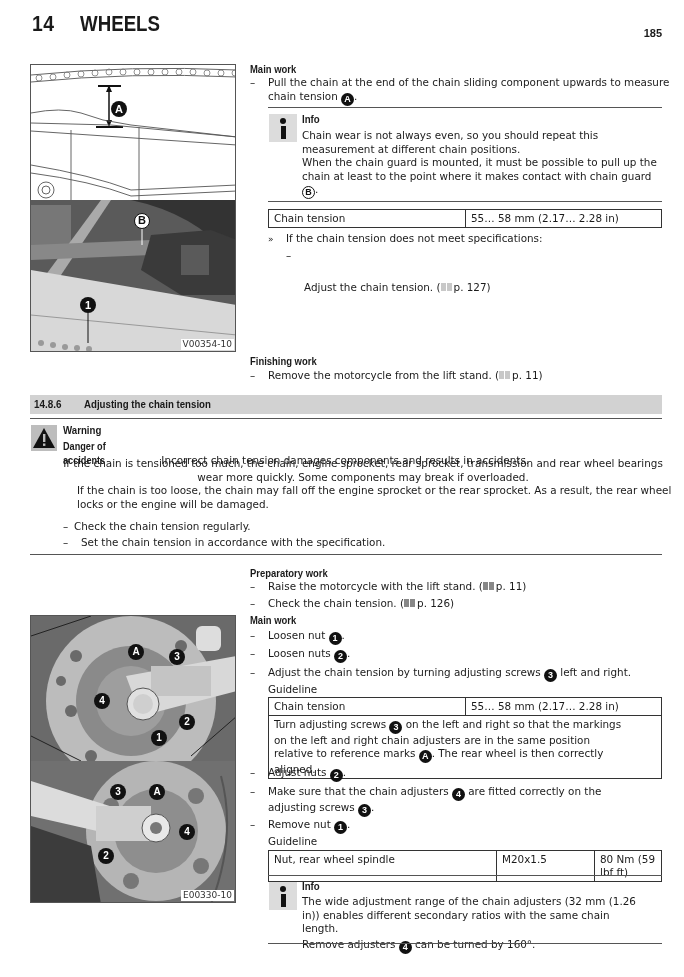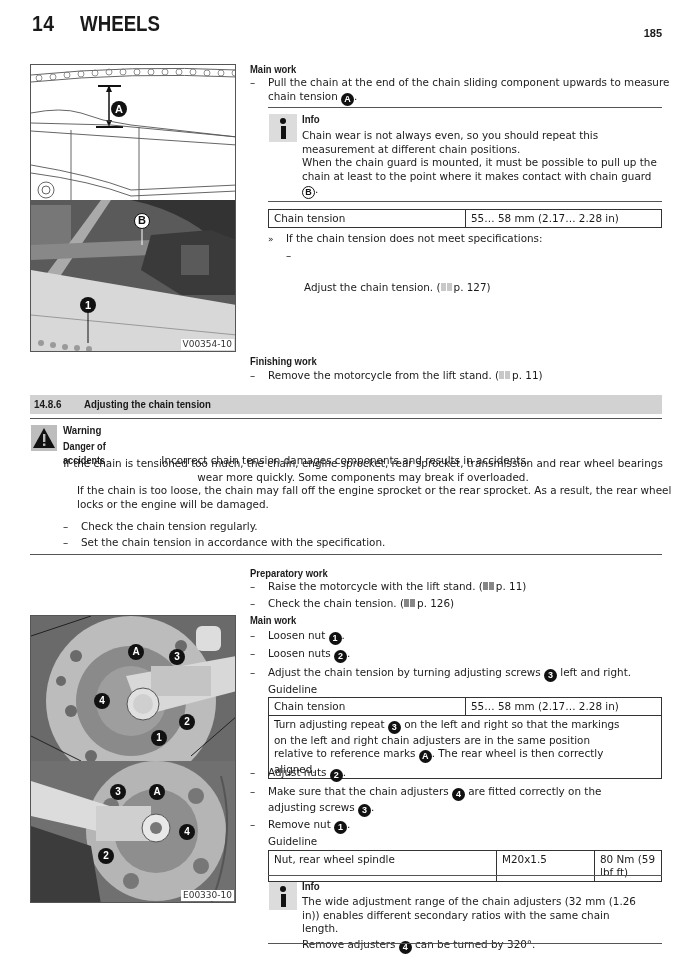--- a/index.html
+++ b/index.html
@@ -167,21 +167,21 @@
     </svg>
 </div>
 <div class="abs info-title" style="left:63px; top:424px;">Warning</div>
 <div class="abs" style="left:63px; top:440px; width:600px;">
   <span class="cond" style="display:inline-block; transform:scaleX(0.88); transform-origin:left; width:95px;">Danger of accidents</span>
   <span>Incorrect chain tension damages components and results in accidents.</span>
 </div>
 <div class="abs" style="left:63px; top:457px; width:600px;text-align:center;">If the chain is tensioned too much, the chain, engine sprocket, rear sprocket, transmission and rear wheel bearings wear more quickly. Some components may break if overloaded.</div>
 <div class="abs" style="left:77px; top:484px; width:600px;">If the chain is too loose, the chain may fall off the engine sprocket or the rear sprocket. As a result, the rear wheel locks or the engine will be damaged.</div>
 <div class="abs" style="left:63px; top:520px;">–</div>
-<div class="abs" style="left:81px; top:520px;">Check the chain tension regularly.</div>
+<div class="abs" style="left:74px; top:520px;">Check the chain tension regularly.</div>
 <div class="abs" style="left:63px; top:536px;">–</div>
 <div class="abs" style="left:81px; top:536px;">Set the chain tension in accordance with the specification.</div>
 <div class="rule" style="left:30px; top:554px; width:632px;"></div>
 
 <div class="abs fig" style="left:30px; top:615px; width:206px; height:288px;">
   <svg width="206" height="288">
     <rect x="0" y="0" width="206" height="145" fill="#6a6a6a"></rect>
     <circle cx="100" cy="85" r="85" fill="#bcbcbc"></circle>
     <circle cx="100" cy="85" r="55" fill="#8a8a8a"></circle>
     <g fill="#6a6a6a">
@@ -257,21 +257,21 @@
 </div>
 <div class="abs" style="left:268px; top:683px;">Guideline</div>
 
 <table class="spec" style="left:268px; top:697px; width:394px;">
   <tbody>
       <tr>
     <td style="width:197px;">Chain tension</td>
     <td>55… 58 mm (2.17… 2.28 in)</td>
   </tr>
   <tr>
-    <td colspan="2" style="padding-right:30px;"><span>Turn adjusting repeat</span> <span class="num-badge">3</span> <span>on the left and right so that the markings on the left and right chain adjusters are in the same position relative to reference marks</span> <span class="num-badge">A</span><span>. The rear wheel is then correctly aligned.</span></td>
+    <td colspan="2" style="padding-right:30px;"><span>Turn adjusting screws</span> <span class="num-badge">3</span> <span>on the left and right so that the markings on the left and right chain adjusters are in the same position relative to reference marks</span> <span class="num-badge">A</span><span>. The rear wheel is then correctly aligned.</span></td>
   </tr>
 </tbody>
   </table>
 
 <div class="dash-item" style="top:766px; height:14px;">
   <span class="d">–</span>
   <span class="t"><span>Adjust nuts</span> <span class="num-badge">2</span><span>.</span></span>
 </div>
 <div class="dash-item" style="top:785px; height:28px;">
   <span class="d">–</span>
@@ -294,15 +294,15 @@
   </table>
 
 <div class="rule" style="left:268px; top:875px; width:394px;"></div>
 <div class="info-icon" style="left:269px; top:882px;">
     <div class="dot"></div>
     <div class="bar"></div>
   </div>
 <div class="abs info-title" style="left:302px; top:880px;">Info</div>
 <div class="abs" style="left:302px; top:895px; width:340px;">
   <div>The wide adjustment range of the chain adjusters (32 mm (1.26 in)) enables different secondary ratios with the same chain length.</div>
-  <div style="margin-top:2px;"><span>Remove adjusters</span> <span class="num-badge">4</span> <span>can be turned by 320°.</span></div>
+  <div style="margin-top:2px;"><span>Remove adjusters</span> <span class="num-badge">4</span> <span>can be turned by 160°.</span></div>
 </div>
 <div class="rule" style="left:268px; top:943px; width:394px;"></div>
 
 </body></html>

